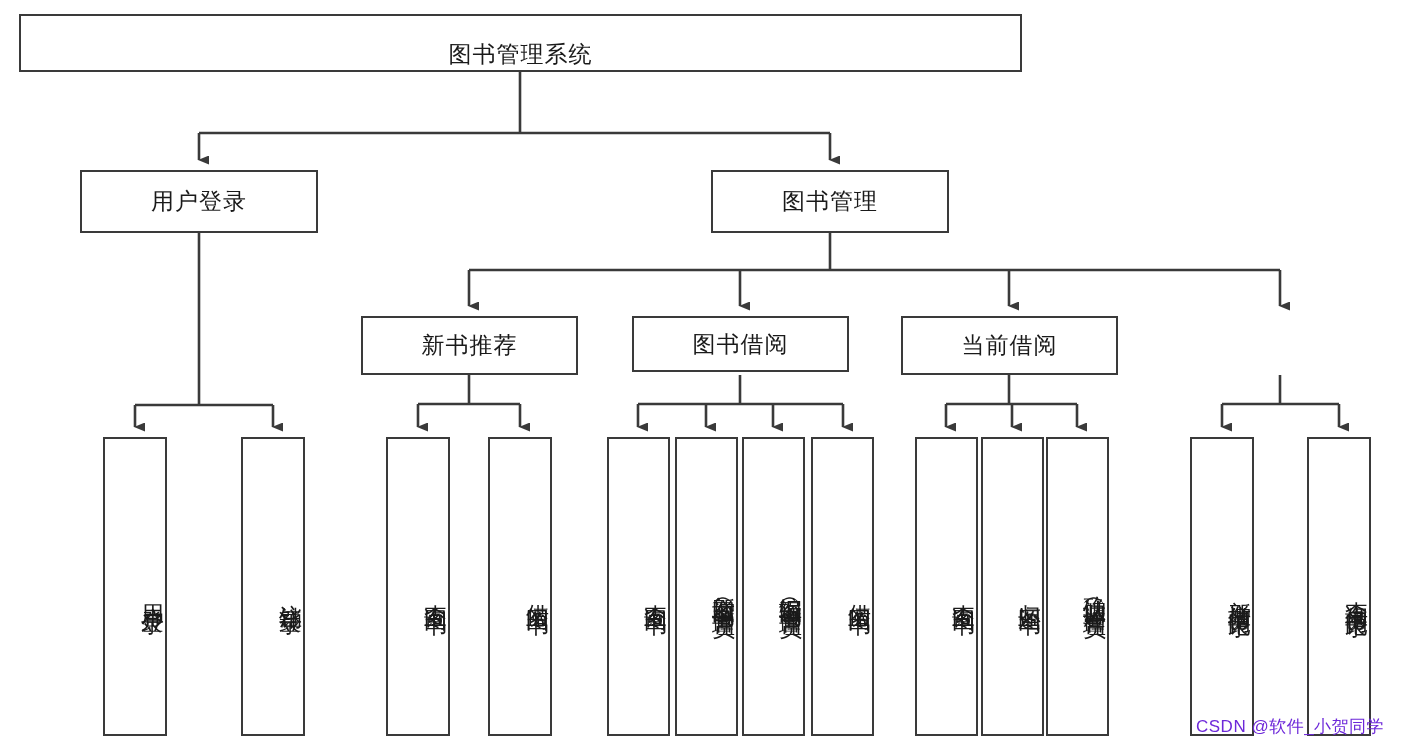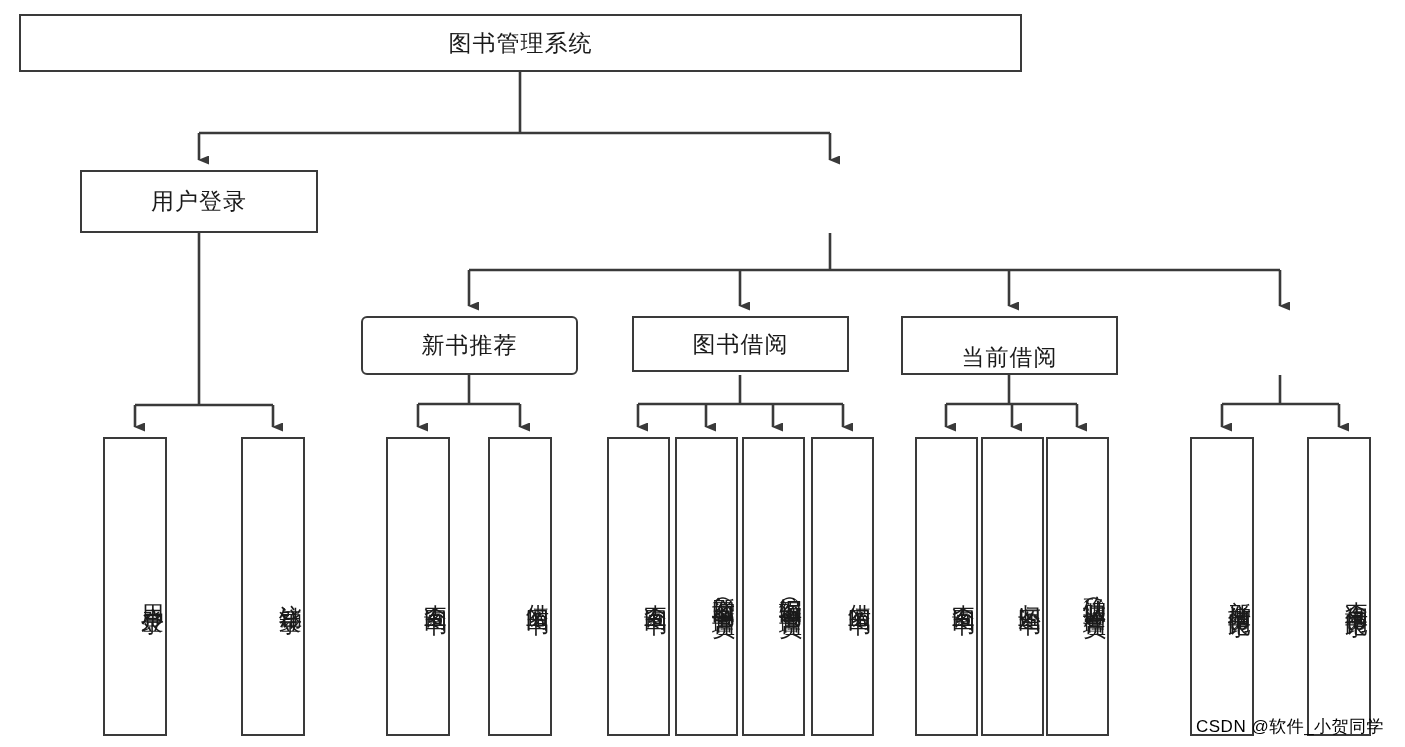--- a/index.html
+++ b/index.html
@@ -50,21 +50,21 @@
     letter-spacing: 3px;
   }
   .node.vert > span {
     writing-mode: vertical-rl;
     text-orientation: upright;
     display: block;
   }
   .watermark {
     position: absolute;
     font-size: 17px;
-    color: #000000;
+    color: #6d28d9;
     white-space: nowrap;
     letter-spacing: 0.5px;
     pointer-events: none;
   }
 </style>
 </head>
 <body>
 
 <div id="canvas">
 
@@ -111,35 +111,38 @@
       <path d="M1012,404 L1012,427" marker-end="url(#arrow)"></path>
       <path d="M1077,404 L1077,427" marker-end="url(#arrow)"></path>
 
       <path d="M1280,375 L1280,404"></path>
       <path d="M1222,404 L1339,404"></path>
       <path d="M1222,404 L1222,427" marker-end="url(#arrow)"></path>
       <path d="M1339,404 L1339,427" marker-end="url(#arrow)"></path>
     </g>
   </svg>
 
-  <div class="node horiz" style="left:19px; top:14px; width:1003px; height:58px;">
+  <div class="node horiz" style="left:19px; top:14px; width:1003px; height:58px;align-items:flex-end;">
     <span>图书管理系统</span>
   </div>
 
   <div class="node horiz" style="left:80px; top:170px; width:238px; height:63px;">
     <span>用户登录</span>
   </div>
+  <div class="node horiz" style="left:711px; top:170px; width:238px; height:63px;">
+    <span>图书管理</span>
+  </div>
 
-  <div class="node horiz" style="left:361px; top:316px; width:217px; height:59px;border-radius:6px;">
+  <div class="node horiz" style="left:361px; top:316px; width:217px; height:59px;">
     <span>新书推荐</span>
   </div>
   <div class="node horiz" style="left:632px; top:316px; width:217px; height:56px;">
     <span>图书借阅</span>
   </div>
-  <div class="node horiz" style="left:901px; top:316px; width:217px; height:59px;align-items:flex-end;">
+  <div class="node horiz" style="left:901px; top:316px; width:217px; height:59px;">
     <span>当前借阅</span>
   </div>
 
   <div class="node vert" style="left:103px; top:437px; width:64px; height:299px;">
     <span>用户登录</span>
   </div>
   <div class="node vert" style="left:241px; top:437px; width:64px; height:299px;">
     <span>注销登录</span>
   </div>
 

